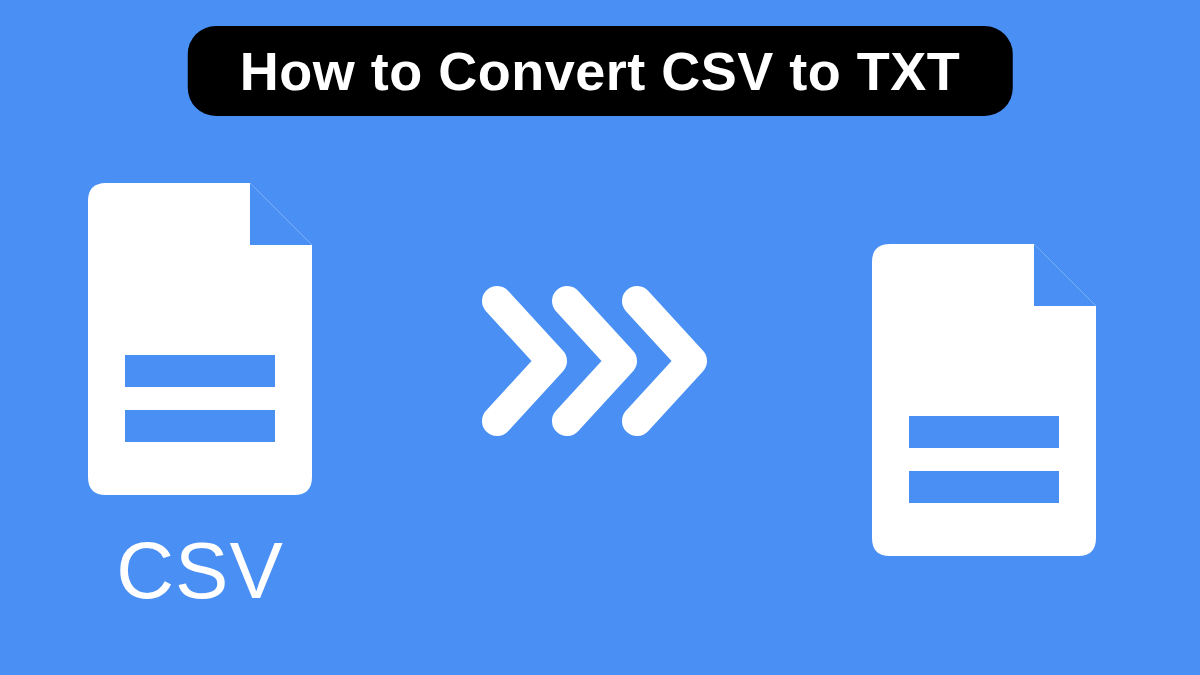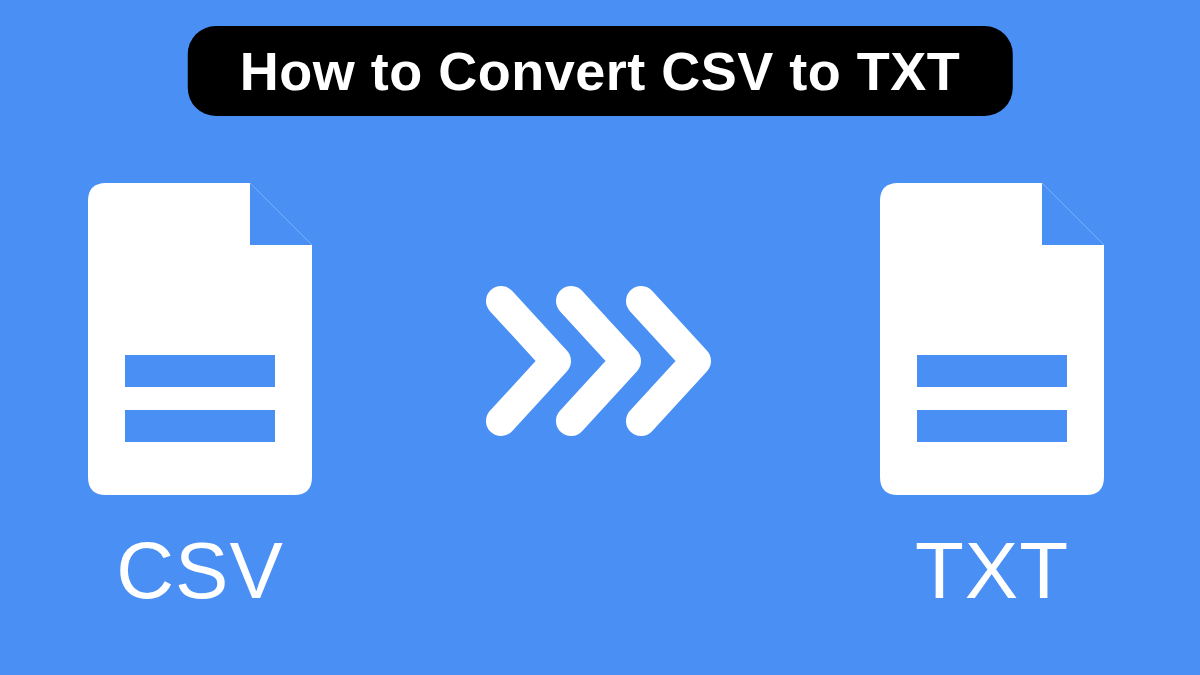--- a/index.html
+++ b/index.html
@@ -25,21 +25,21 @@
     font-size: 54px;
     padding: 14px 52px;
     border-radius: 28px;
     white-space: nowrap;
     letter-spacing: 0.5px;
   }
   .content-row {
     position: absolute;
     top: 165px;
     left: 0;
-    right: 8px;
+    right: 16px;
     display: flex;
     align-items: center;
     justify-content: space-between;
     padding: 0 70px;
   }
   .file-block {
     display: flex;
     flex-direction: column;
     align-items: center;
   }
@@ -121,16 +121,15 @@
                  L 36 330
                  Q 18 330 18 312
                  L 18 36
                  Q 18 18 36 18
                  Z" fill="#ffffff"></path>
         <path d="M 180 18 L 180 80 L 242 80 Z" fill="#4a90f4"></path>
         <rect x="55" y="190" width="150" height="32" fill="#4a90f4"></rect>
         <rect x="55" y="245" width="150" height="32" fill="#4a90f4"></rect>
       </svg>
     </div>
-    <div class="file-label">TXT</div>
   </div>
 
 </div>
 
 </body></html>

